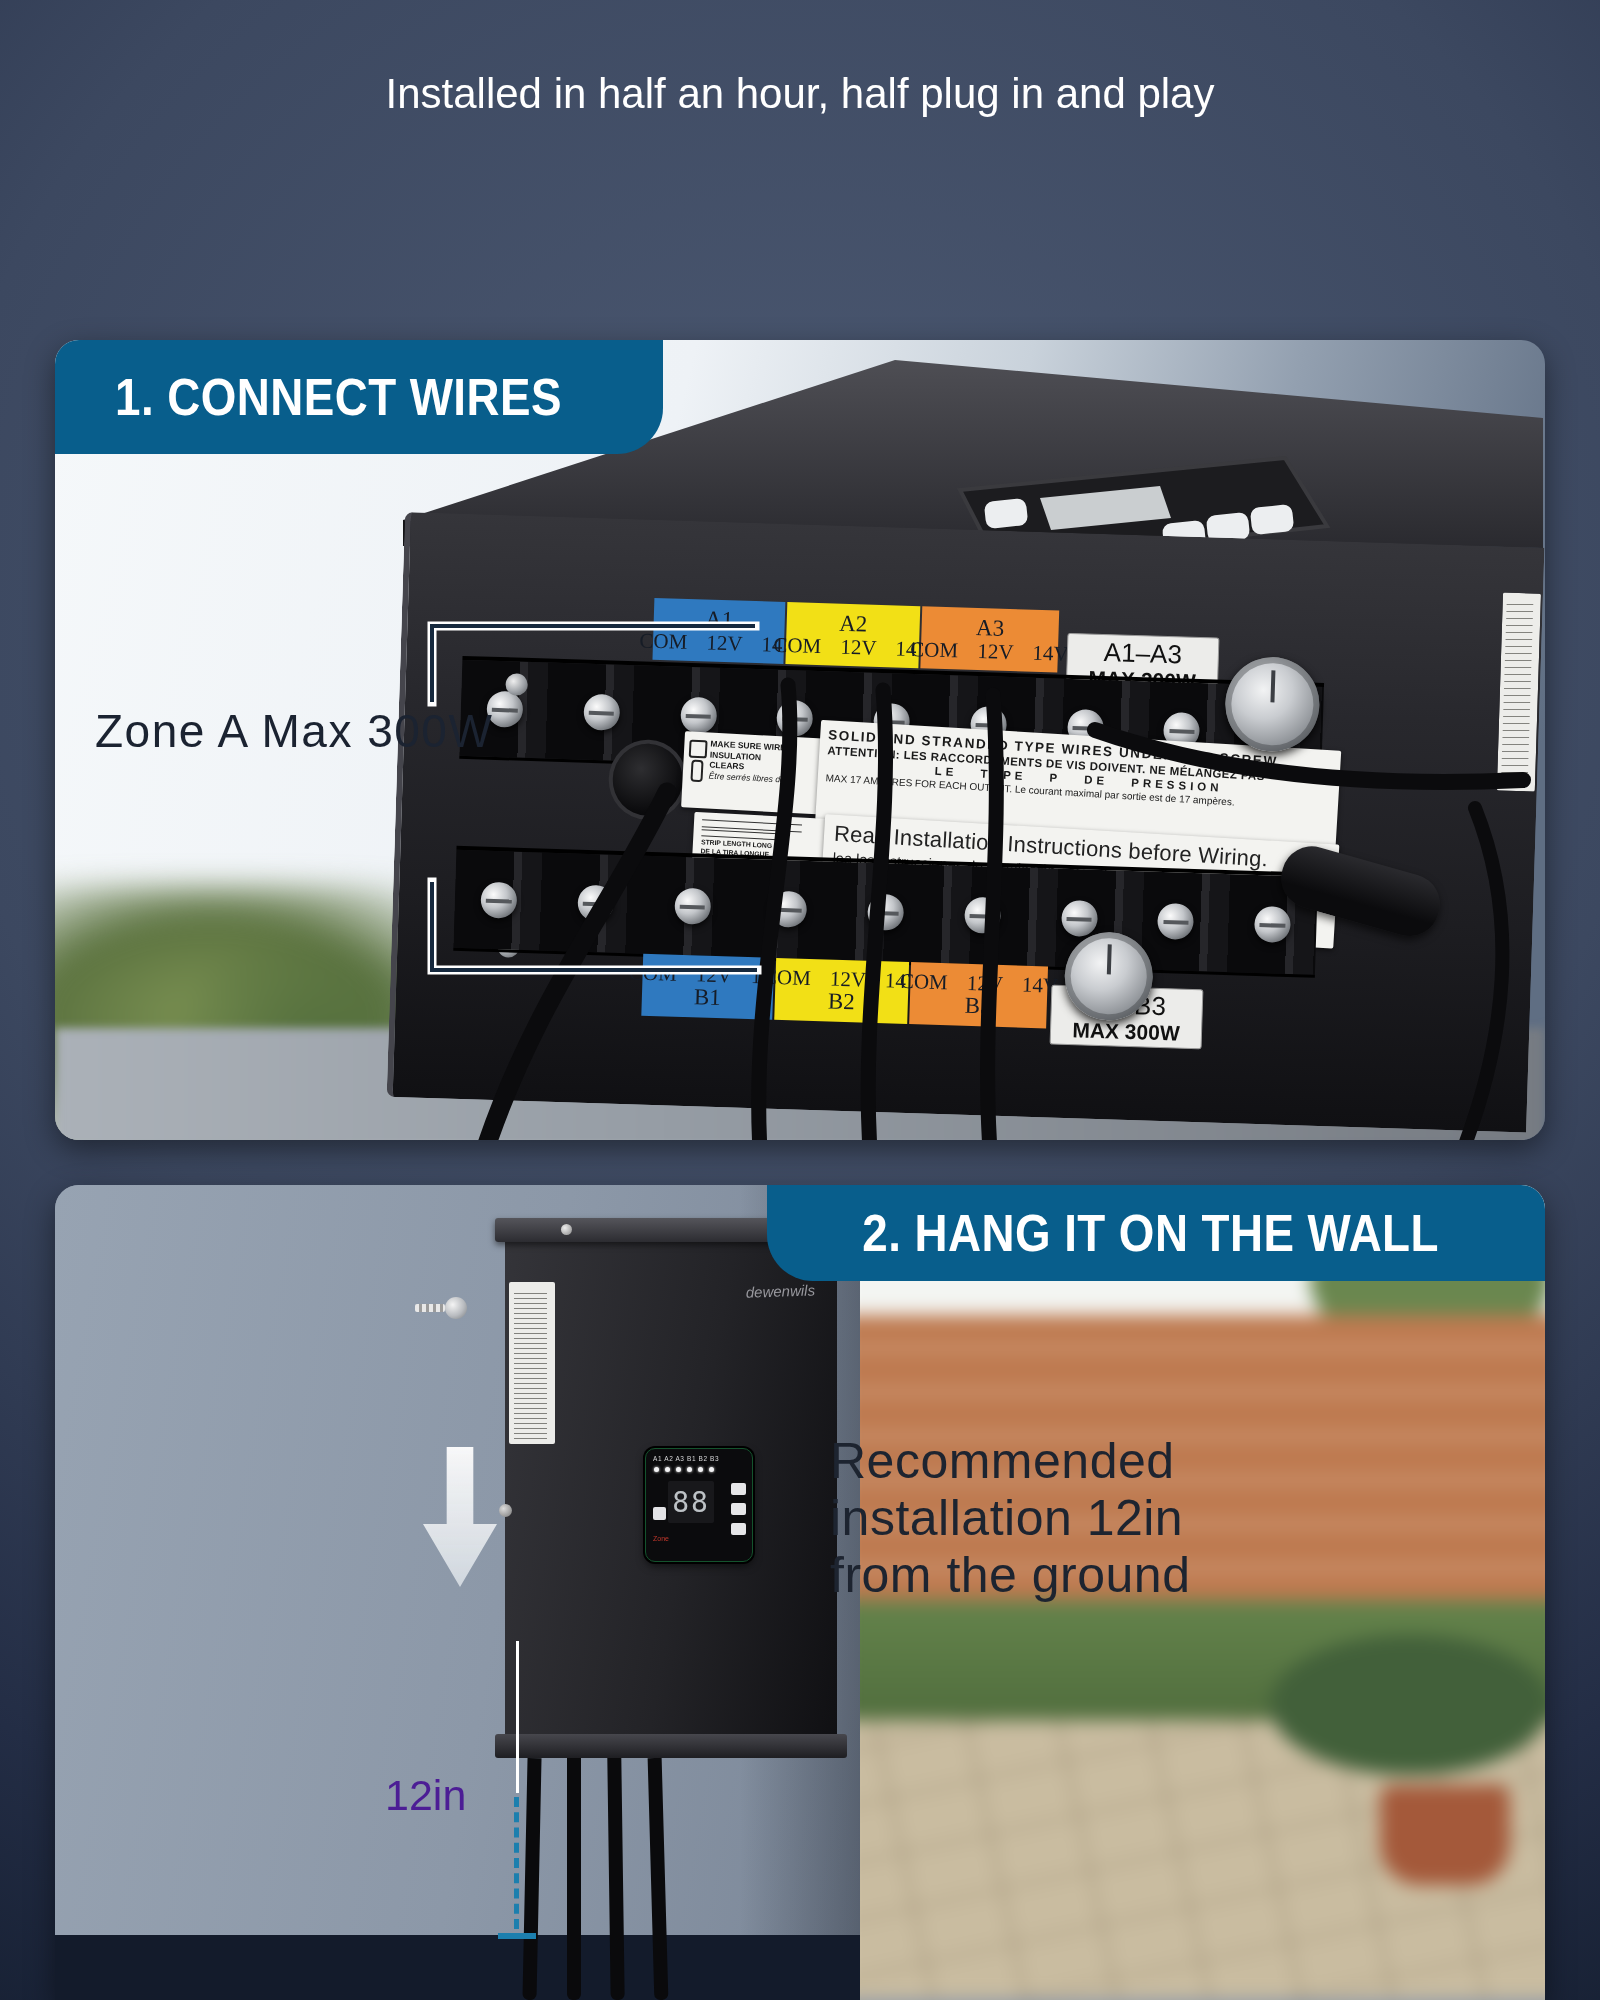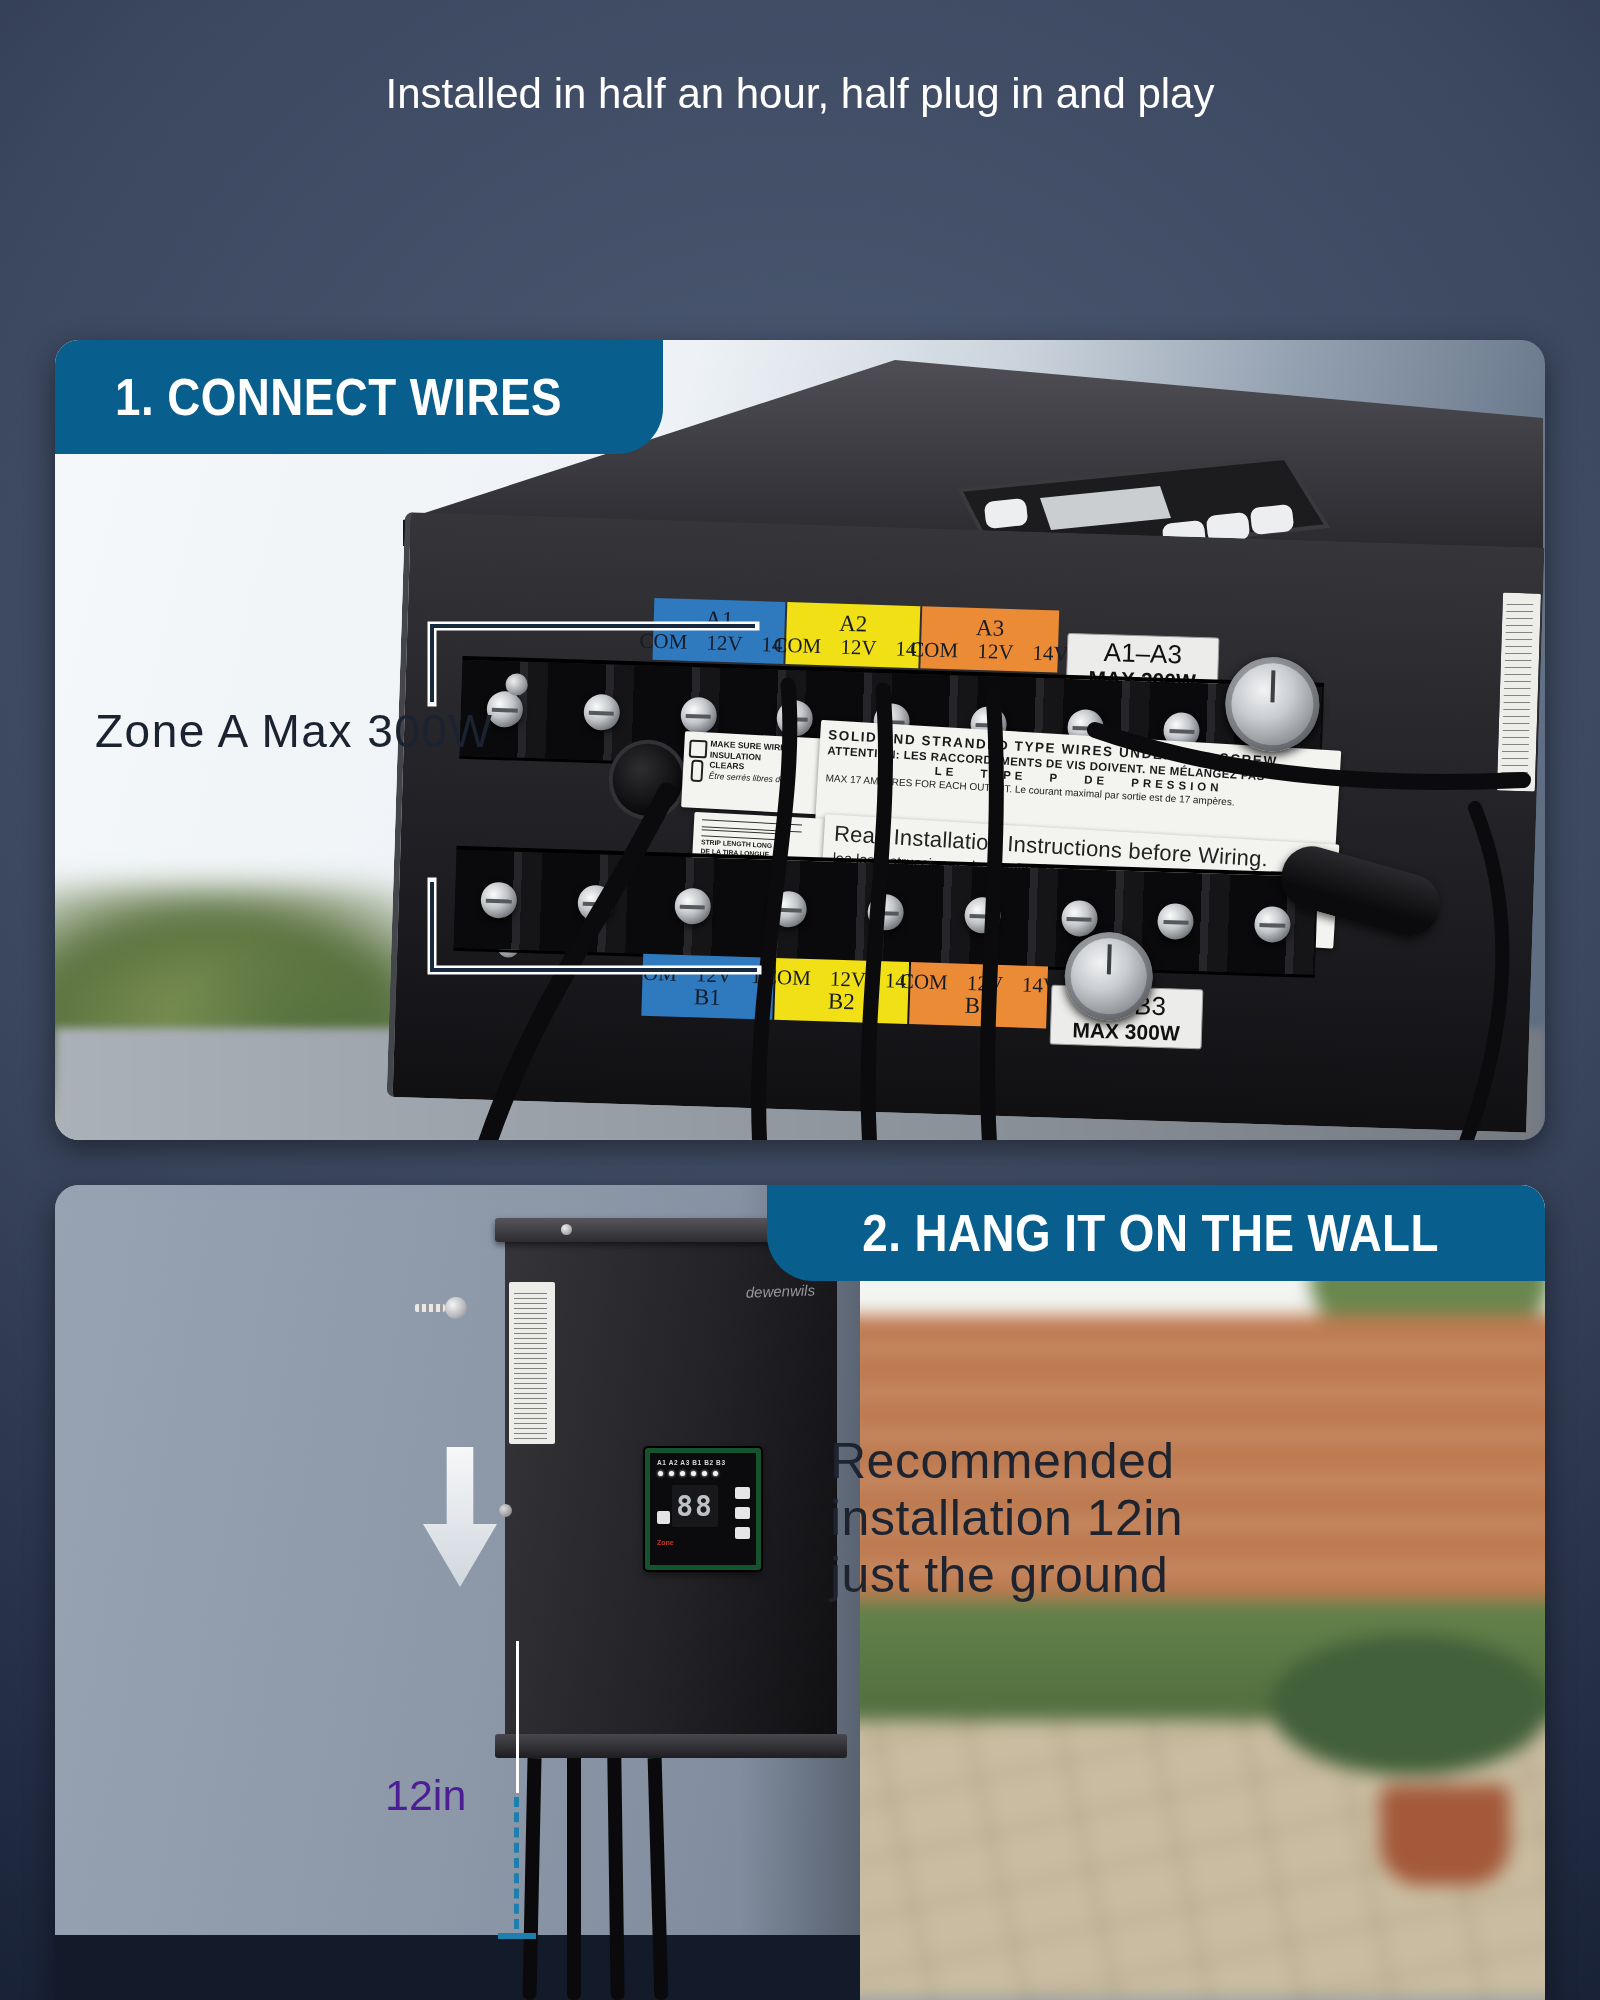--- a/index.html
+++ b/index.html
@@ -126,21 +126,21 @@
   .d2bot{position:absolute;left:0;top:516px;width:352px;height:24px;border-radius:3px;
     background:linear-gradient(180deg,#47474D,#1E1E22);}
   .d2label{position:absolute;left:14px;top:64px;width:46px;height:162px;background:#ECECE9;border-radius:2px;
     background-image:repeating-linear-gradient(0deg, rgba(110,110,105,.85) 0 1px, transparent 1px 5px);
     background-size:72% 92%;background-position:5px 8px;background-repeat:no-repeat;}
   .d2brand{position:absolute;left:170px;top:66px;width:150px;text-align:right;
     font-style:italic;font-size:15px;color:#97979D;transform:rotate(-2deg);}
   .d2screw{position:absolute;left:4px;top:286px;width:13px;height:13px;border-radius:50%;
     background:radial-gradient(circle at 35% 35%, #DDD, #777);}
   .panel{position:absolute;left:150px;top:230px;width:106px;height:112px;background:#0B0B0D;
-    border:5px solid #14532d;border-radius:3px;box-shadow:0 0 0 2px #000, 0 4px 8px rgba(0,0,0,.6);font-weight:bold;}
+    border:1px solid #14532d;border-radius:10px;box-shadow:0 0 0 2px #000, 0 4px 8px rgba(0,0,0,.6);}
   .pleds{position:absolute;left:7px;top:6px;font-size:6.5px;color:#D8D8DA;letter-spacing:.6px;white-space:nowrap;}
   .pdots{position:absolute;left:8px;top:18px;display:flex;gap:6px;}
   .pdots i{width:5px;height:5px;border-radius:50%;background:#F2F2F4;box-shadow:0 0 3px #fff;}
   .pdisp{position:absolute;left:22px;top:32px;width:46px;height:42px;background:#1A1A1D;border-radius:2px;
     display:flex;align-items:center;justify-content:center;
     font-family:"DejaVu Sans Mono",monospace;font-size:28px;color:#CDD2D6;opacity:.92;letter-spacing:2px;}
   .pbtnL{position:absolute;left:7px;top:58px;width:13px;height:13px;background:#E3E3E6;border-radius:2px;}
   .pzone{position:absolute;left:7px;top:86px;font-size:7px;color:#C2372B;}
   .pbtns{position:absolute;right:6px;top:34px;display:flex;flex-direction:column;gap:8px;}
   .pbtns i{width:15px;height:12px;background:#E6E6E8;border-radius:2px;}
@@ -363,21 +363,21 @@
     </div>
 
     <div class="mline-solid"></div>
     <div class="mline-dash"></div>
     <div class="mtick"></div>
     <div class="m12">12in</div>
 
     <div class="note">
       <div>Recommended</div>
       <div>installation 12in</div>
-      <div>just the ground</div>
+      <div>from the ground</div>
     </div>
 
     <div class="badge badge2">
       <span class="btxt">2. HANG IT ON THE WALL</span>
     </div>
   </section>
 
 </div>
 
 </body></html>

